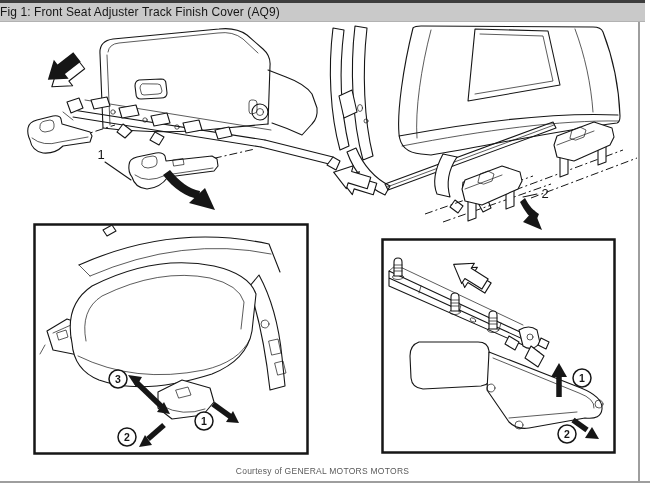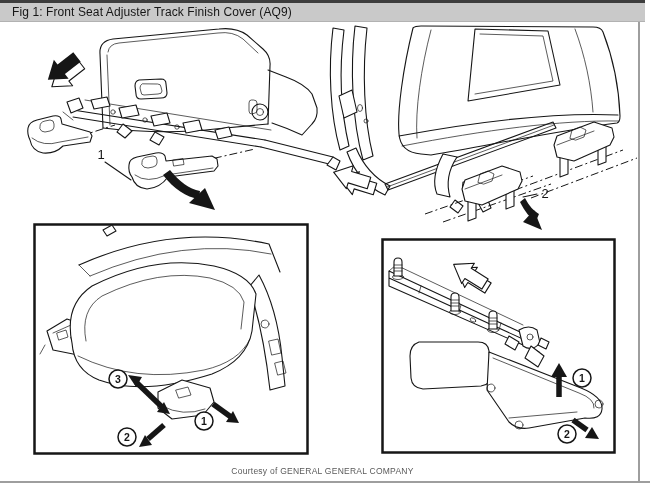--- a/index.html
+++ b/index.html
@@ -5,21 +5,21 @@
   :root{
     --paper:#ffffff; --ink:#161616; --titlebar-bg:#c9c9c9; --titlebar-border:#3d3d3d;
     --frame-line:#9e9e9e; --credit-color:#5a5a5a;
   }
   *{margin:0;padding:0;box-sizing:border-box}
   html,body{width:650px;height:488px;background:#fff;overflow:hidden;
     font-family:"Liberation Sans","DejaVu Sans",sans-serif}
   .page{position:absolute;left:0;top:0;width:650px;height:488px;background:var(--paper)}
   .titlebar{position:absolute;left:0;top:0;width:645px;height:22px;background:var(--titlebar-bg);
     border-top:3px solid var(--titlebar-border);border-bottom:1px solid #b2b2b2;
-    display:flex;align-items:center;padding-left:12px}
+    display:flex;align-items:center;padding-left:0}
   .titlebar span{font-size:12px;color:var(--ink);letter-spacing:.1px;white-space:nowrap}
   svg.fig{position:absolute;overflow:visible}
   #figA{left:15px;top:28px;width:330px;height:198px}
   #figB{left:325px;top:26px;width:315px;height:212px}
   #figC{left:33px;top:223px;width:276px;height:232px}
   #figD{left:381px;top:238px;width:235px;height:216px}
   .ln{fill:none;stroke:var(--ink);stroke-width:1.1;stroke-linecap:round;stroke-linejoin:round}
   .lnw{fill:#fff;stroke:var(--ink);stroke-width:1.1;stroke-linecap:round;stroke-linejoin:round}
   .thin{stroke-width:.7}
   .dd{fill:none;stroke:var(--ink);stroke-width:1;stroke-dasharray:8 3 2 3}
@@ -310,16 +310,16 @@
     <g>
       <line class="shaft" x1="192" y1="182" x2="206" y2="192"></line>
       <polygon class="solid" points="218,201 204,200 211,189"></polygon>
     </g>
     <g>
       <circle class="circ" cx="186" cy="196" r="9"></circle>
       <text class="circ-txt" x="186" y="200">2</text>
     </g>
   </svg>
 
-  <div class="credit">Courtesy of GENERAL GENERAL COMPANY</div>
+  <div class="credit">Courtesy of GENERAL MOTORS MOTORS</div>
   <div class="vframe"></div>
   <div class="hframe"></div>
 </div>
 
 </body></html>

